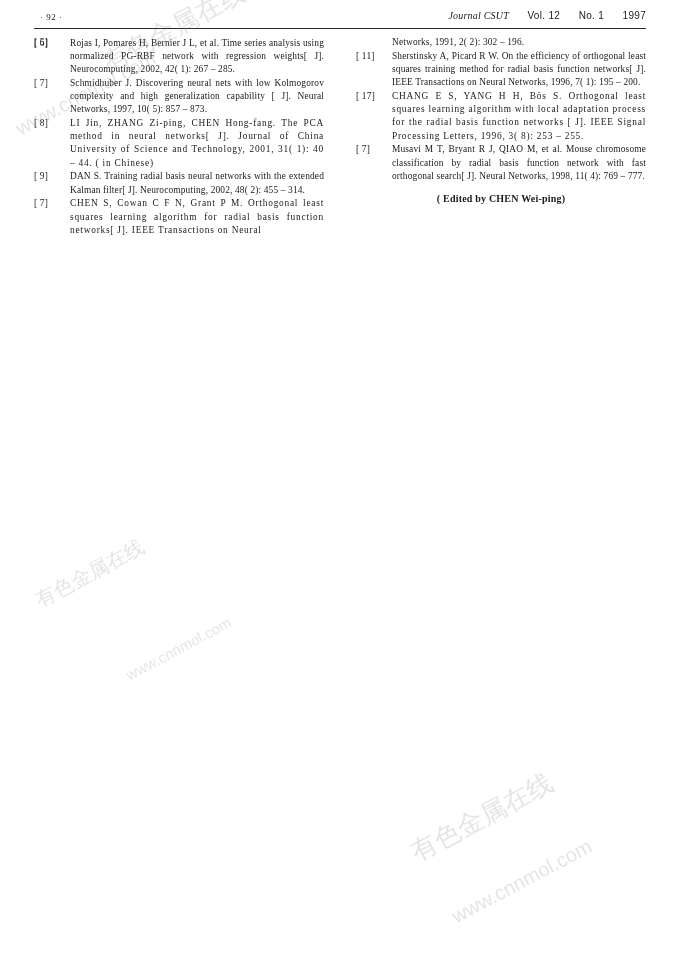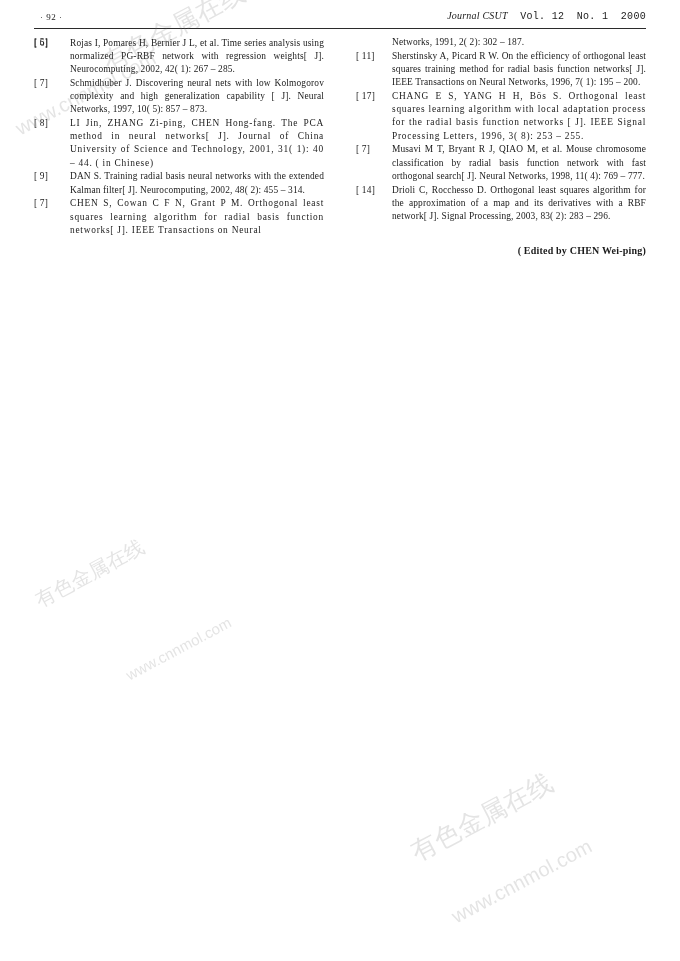--- a/index.html
+++ b/index.html
@@ -46,24 +46,24 @@
     top: 0;
     white-space: nowrap;
     font-size: 10px;
   }
   .runhead .jrnl .jname {
     font-style: italic;
     font-family: "Liberation Serif", serif;
     letter-spacing: 0.2px;
   }
   .runhead .jrnl .vol {
-    font-family: Liberation Mono, monospace;
+    font-family: Liberation Sans, sans-serif;
     letter-spacing: 0.3px;
   }
-  .runhead .jrnl span { margin-left: 10px; text-align: center; }
+  .runhead .jrnl span { margin-left: 16px; text-align: center; }
 
   .rule {
     position: absolute;
     left: 34px;
     top: 28px;
     width: 612px;
     height: 0;
     border-top: 1px solid #2b2b2b;
   }
 
@@ -98,22 +98,22 @@
     top: 0;
     width: 32px;
     text-align: left;
     font-size: 9.4px;
     letter-spacing: 0.2px;
   }
   .ref.sp .body { letter-spacing: 0.75px; }
   .ref .body { display: block; }
 
   .editedby {
-    margin-top: 22px;
-    text-align: right;
+    margin-top: 10px;
+    text-align: center;
     font-weight: bold;
     font-size: 10px;
     letter-spacing: 0.2px;
   }
 
   
   .wm {
     position: absolute;
     color: rgba(120,120,120,0.20);
     font-family: "Liberation Sans", sans-serif;
@@ -135,21 +135,21 @@
 <body>
 
 <div class="page">
 
   <div class="runhead">
     <div class="folio">· 92 ·</div>
     <div class="jrnl">
       <span class="jname">Journal CSUT</span>
       <span class="vol">Vol. 12</span>
       <span class="vol">No. 1</span>
-      <span class="vol">2000</span>
+      <span class="vol">1997</span>
     </div>
   </div>
   <div class="rule"></div>
 
   <div class="cols">
 
     <div class="col left">
 
       <div class="ref">
         <span class="num">[ 5]</span>
@@ -179,42 +179,38 @@
         <span class="num">[ 7]</span>
         <span class="body">CHEN S, Cowan C F N, Grant P M. Orthogonal least squares learning algorithm for radial basis function networks[ J]. IEEE Transactions on Neural</span>
       </div>
 
     </div>
 
     <div class="col right">
 
       <div class="ref">
         <span class="num"></span>
-        <span class="body">Networks, 1991, 2( 2): 302 – 187.</span>
+        <span class="body">Networks, 1991, 2( 2): 302 – 196.</span>
       </div>
 
       <div class="ref">
         <span class="num">[ 11]</span>
         <span class="body">Sherstinsky A, Picard R W. On the efficiency of orthogonal least squares training method for radial basis function networks[ J]. IEEE Transactions on Neural Networks, 1996, 7( 1): 195 – 200.</span>
       </div>
 
       <div class="ref sp">
         <span class="num">[ 17]</span>
         <span class="body">CHANG E S, YANG H H, Bös S. Orthogonal least squares learning algorithm with local adaptation process for the radial basis function networks [ J]. IEEE Signal Processing Letters, 1996, 3( 8): 253 – 255.</span>
       </div>
 
       <div class="ref">
         <span class="num">[ 7]</span>
         <span class="body">Musavi M T, Bryant R J, QIAO M, et al. Mouse chromosome classification by radial basis function network with fast orthogonal search[ J]. Neural Networks, 1998, 11( 4): 769 – 777.</span>
       </div>
 
-      <div class="ref">
-        <span class="num">[ 14]</span>
-        <span class="body">Drioli C, Rocchesso D. Orthogonal least squares algorithm for the approximation of a map and its derivatives with a RBF network[ J]. Signal Processing, 2003, 83( 2): 283 – 296.</span>
-      </div>
 
       <div class="editedby">( Edited by CHEN Wei‐ping)</div>
 
     </div>
   </div>
 
   <div class="wm cn wm-1">有色金属在线</div>
   <div class="wm wm-2">www.cnnmol.com</div>
   <div class="wm cn wm-3">有色金属在线</div>
   <div class="wm wm-4">www.cnnmol.com</div>

